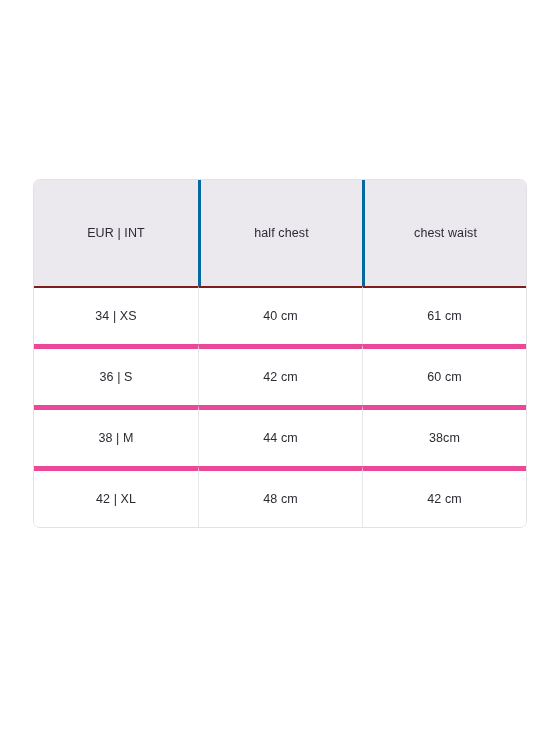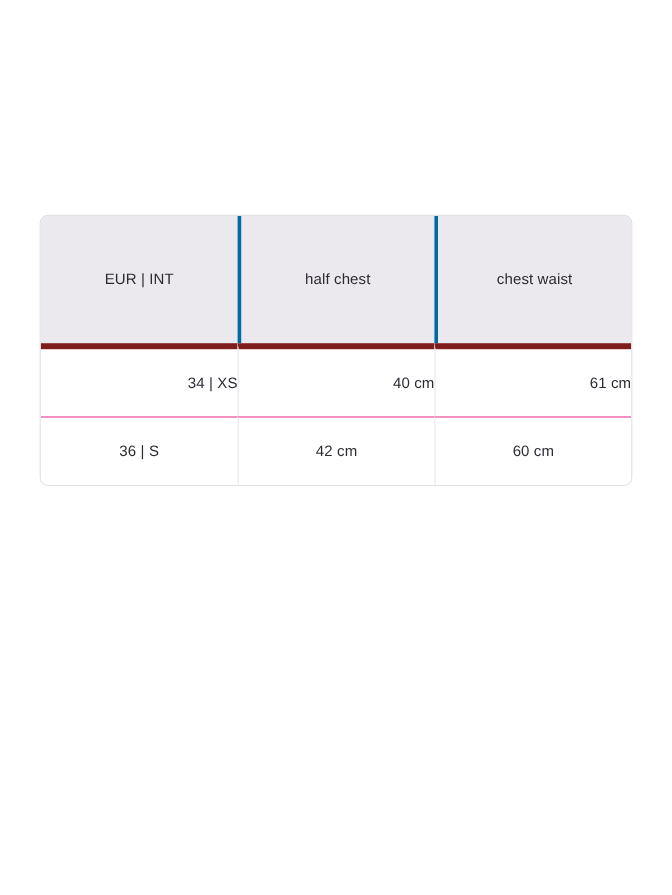--- a/index.html
+++ b/index.html
@@ -58,30 +58,29 @@
     font-size: 13px;
   }
 
   thead th.col-divider {
     border-left: 3px solid #0369a1;
   }
 
   tbody td {
     height: 56px;
     background: #ffffff;
-    border-top: 1px solid #ec4899;
+    border-top: 5px solid #ec4899;
   }
 
   tbody td.col-divider {
     border-left: 1px solid #e9e7ec;
   }
 
   tbody tr:first-child td {
-    border-top: 5px solid #7f1d1d;
-    text-align: right;
+    border-top: 2px solid #7f1d1d;
   }
 </style>
 </head>
 <body>
 
 <div class="page">
 
   <div class="size-table-wrap">
     <table class="size-table">
       <thead>
@@ -95,17 +94,27 @@
         <tr>
           <td>34 | XS</td>
           <td class="col-divider">40 cm</td>
           <td class="col-divider">61 cm</td>
         </tr>
         <tr>
           <td>36 | S</td>
           <td class="col-divider">42 cm</td>
           <td class="col-divider">60 cm</td>
         </tr>
+        <tr>
+          <td>38 | M</td>
+          <td class="col-divider">44 cm</td>
+          <td class="col-divider">38cm</td>
+        </tr>
+        <tr>
+          <td>42 | XL</td>
+          <td class="col-divider">48 cm</td>
+          <td class="col-divider">42 cm</td>
+        </tr>
       </tbody>
     </table>
   </div>
 
 </div>
 
 </body></html>

